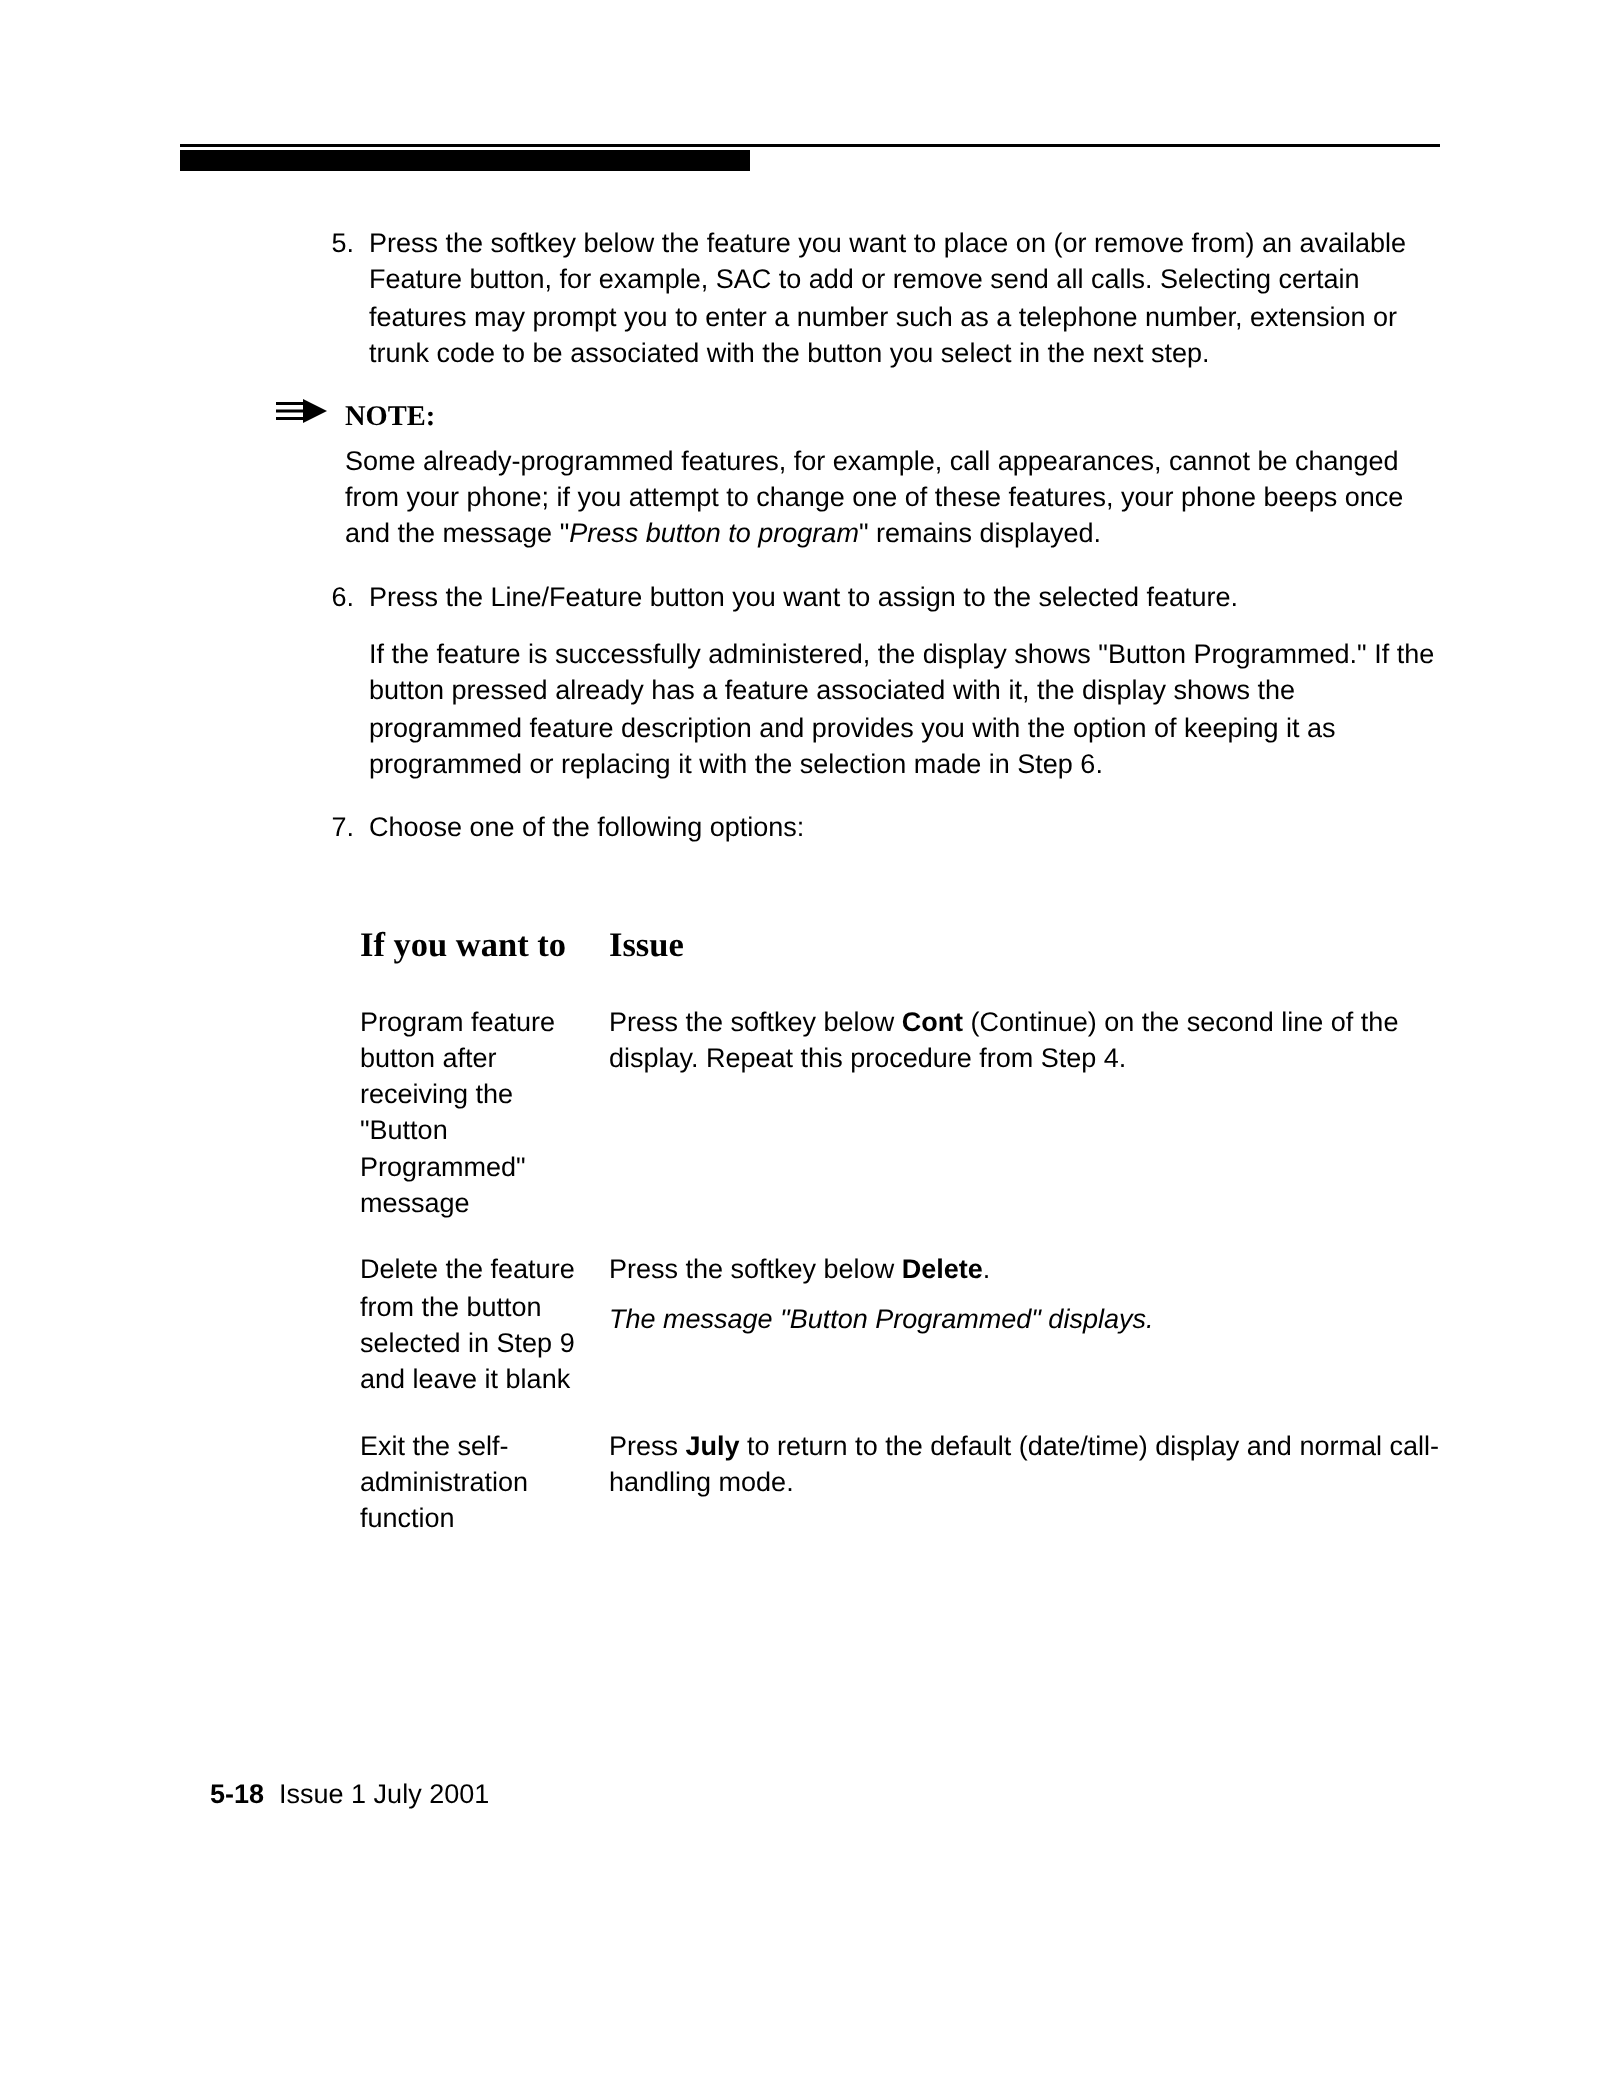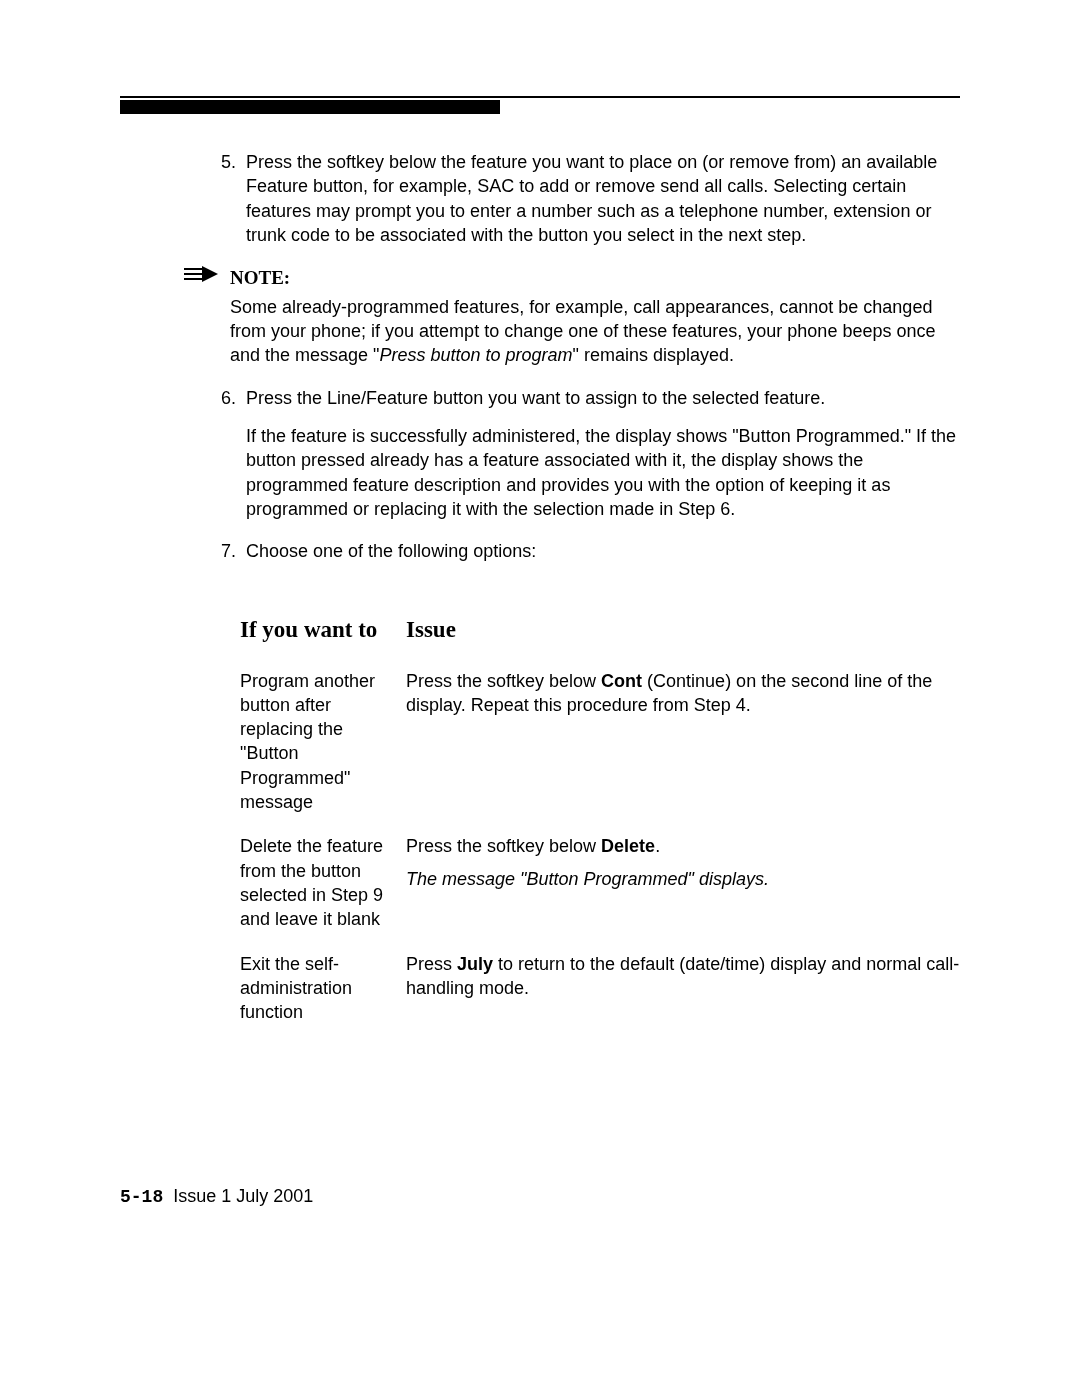--- a/index.html
+++ b/index.html
@@ -101,21 +101,22 @@
     margin-top: 8px;
   }
   .footer {
     position: absolute;
     left: 120px;
     bottom: 190px;
     font-size: 18px;
   }
   .footer .page-num {
     font-weight: bold;
-    font-family: Liberation Mono, monospace;
+    font-family: Liberation Sans, sans-serif;
+    margin-left: 20px;
   }
   b { font-weight: bold; }
 </style>
 </head>
 <body>
 
 <div class="page">
   <div class="rule-line"></div>
   <div class="black-bar"></div>
 
@@ -156,21 +157,21 @@
       <div class="step-body">Choose one of the following options:</div>
     </div>
 
     <div class="opt-table">
       <div class="opt-row opt-header">
         <div class="opt-cell col-if">If you want to</div>
         <div class="opt-cell col-then">Issue</div>
       </div>
 
       <div class="opt-row">
-        <div class="opt-cell col-if">Program another button after replacing the "Button Programmed" message</div>
+        <div class="opt-cell col-if">Program feature button after receiving the "Button Programmed" message</div>
         <div class="opt-cell col-then">
           <span>Press the softkey below </span><b>Cont</b><span> (Continue) on the second line of the display. Repeat this procedure from Step 4.</span>
         </div>
       </div>
 
 
 
       <div class="opt-row">
         <div class="opt-cell col-if">Delete the feature from the button selected in Step 9 and leave it blank</div>
         <div class="opt-cell col-then">

